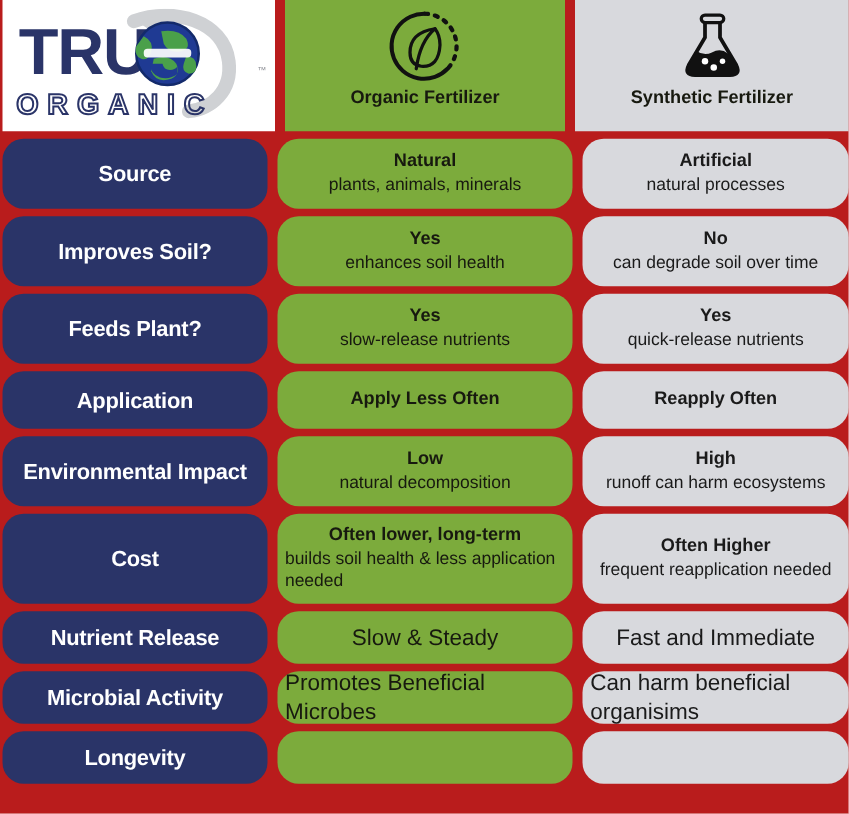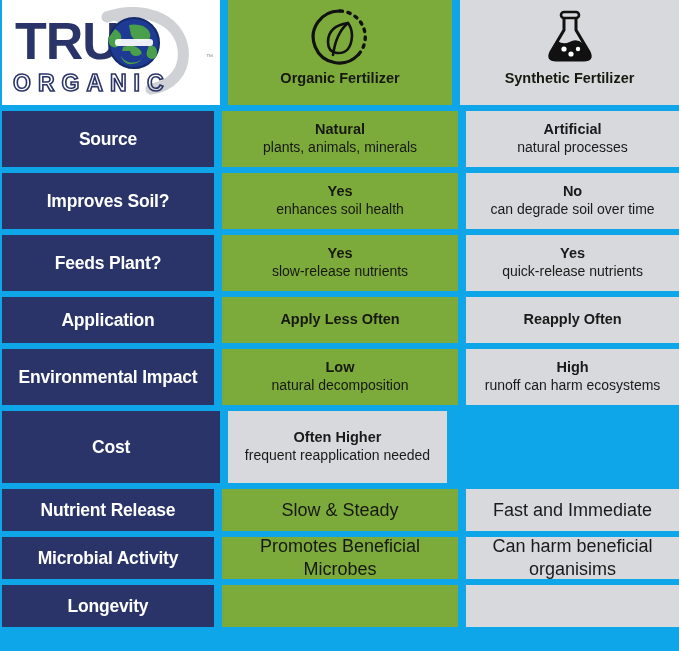--- a/index.html
+++ b/index.html
@@ -10,39 +10,40 @@
     height: 651px;
     background: #ffffff;
     font-family: "Liberation Sans", sans-serif;
     overflow: hidden;
   }
 
   .infographic {
     width: 679px;
     height: 651px;
     position: relative;
-    background: #0ea5e9;
+    background: #b91c1c;
   }
 
   
   .row {
     display: flex;
     width: 679px;
     gap: 8px;
     padding: 0 0 0 2px;
     margin-bottom: 6px;
   }
 
   .cell {
     display: flex;
     flex-direction: column;
     align-items: center;
     justify-content: center;
-    text-align: center;
+    text-align: left;
     padding: 4px 6px;
+    border-radius: 17px;
   }
 
   .cell-label {
     width: 218px;
     background: #2a3468;
     color: #ffffff;
     font-weight: bold;
     font-size: 17.5px;
     letter-spacing: -0.2px;
   }
@@ -270,20 +271,24 @@
       <span class="line-sub">natural decomposition</span>
     </div>
     <div class="cell cell-synthetic h-tall">
       <span class="line-strong">High</span>
       <span class="line-sub">runoff can harm ecosystems</span>
     </div>
   </div>
 
   <div class="row">
     <div class="cell cell-label h-cost">Cost</div>
+    <div class="cell cell-organic h-cost">
+      <span class="line-strong">Often lower, long-term</span>
+      <span class="line-sub">builds soil health &amp; less application needed</span>
+    </div>
     <div class="cell cell-synthetic h-cost">
       <span class="line-strong">Often Higher</span>
       <span class="line-sub">frequent reapplication needed</span>
     </div>
   </div>
 
   <div class="row">
     <div class="cell cell-label h-short">Nutrient Release</div>
     <div class="cell cell-organic h-short">
       <span class="line-plain">Slow &amp; Steady</span>

